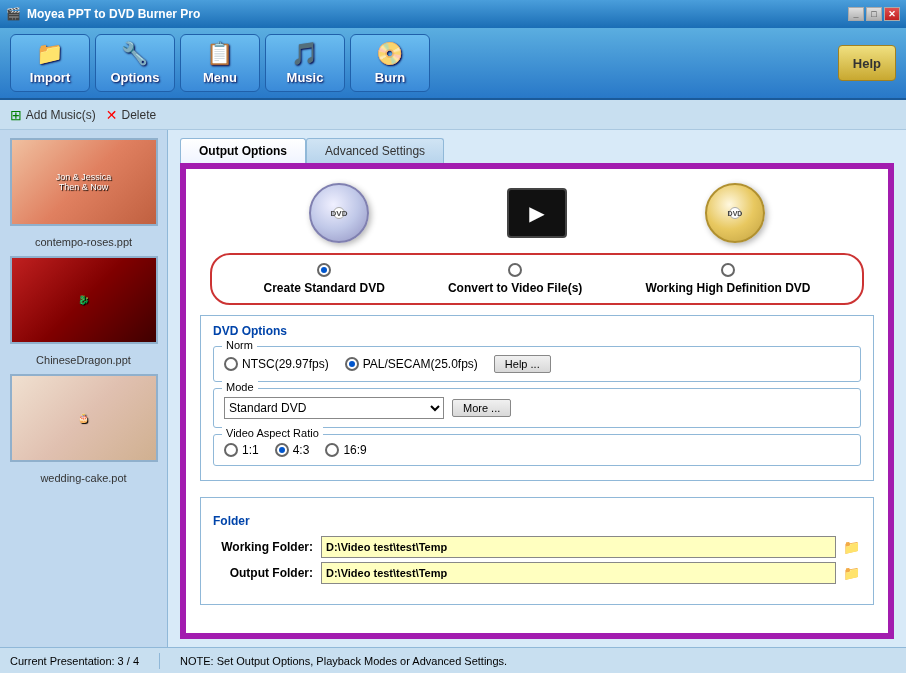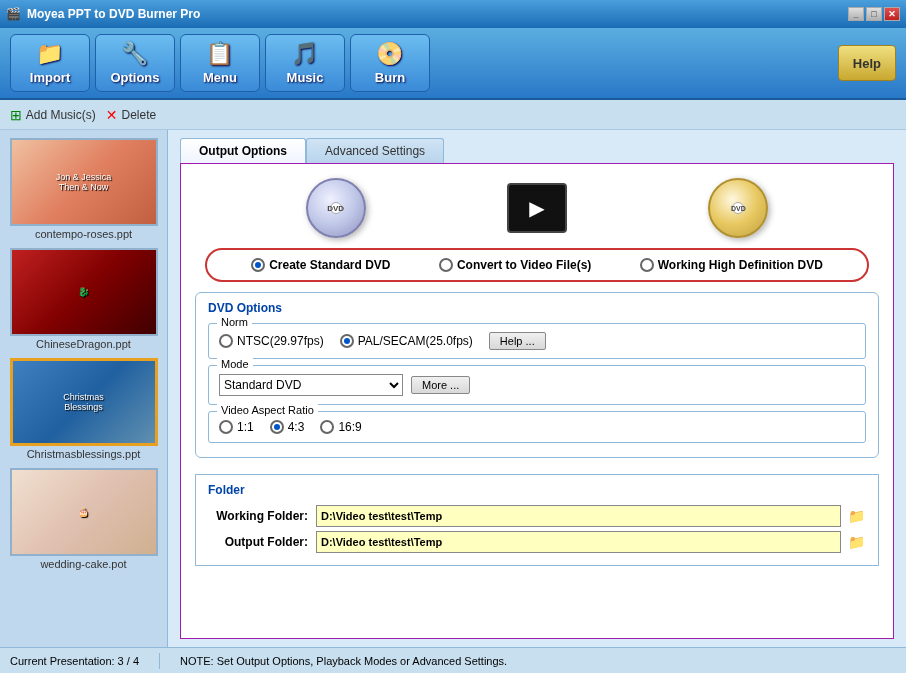--- a/index.html
+++ b/index.html
@@ -108,21 +108,21 @@
       cursor: pointer;
     }
     .ppt-thumb {
       width: 148px; height: 88px;
       border: 2px solid #90b0cc;
       overflow: hidden;
       display: flex; align-items: center; justify-content: center;
       font-size: 10px; color: #666;
     }
     .ppt-thumb.selected { border: 3px solid #e8a020; }
-    .ppt-label { font-size: 11px; color: #333; margin-top: 2px; text-align: center; }
+    .ppt-label { font-size: 11px; color: #333; margin-top: 10px; text-align: center; }
 
     
     .thumb-roses { background: linear-gradient(135deg, #f0c0a0, #e08060, #c06040); }
     .thumb-dragon { background: linear-gradient(135deg, #c02020, #800000, #400000); }
     .thumb-christmas { background: linear-gradient(135deg, #4080c0, #2060a0, #6090b0); }
     .thumb-wedding { background: linear-gradient(135deg, #f0e0d0, #e0c0b0, #d0b090); }
 
     
     .content-area {
       flex: 1;
@@ -151,21 +151,21 @@
     .tab.active {
       background: linear-gradient(to bottom, #ffffff, #f0f4ff);
       font-weight: bold;
       color: #000;
       z-index: 1;
     }
 
     
     .panel {
       background: white;
-      border: 1px solid #a21caf;
+      border: 6px solid #a21caf;
       flex: 1;
       padding: 14px;
       display: flex;
       flex-direction: column;
       gap: 10px;
     }
 
     
     .dvd-icons-row {
       display: flex;
@@ -219,36 +219,36 @@
     
     .radio-row {
       display: flex;
       align-items: center;
       justify-content: space-around;
       padding: 8px 20px;
       border: 2px solid #cc3333;
       border-radius: 20px;
       margin: 0 10px;
     }
-    .radio-option { display: flex; align-items: center; gap: 4px; cursor: pointer; font-size: 12px; font-weight: bold; }
+    .radio-option { display: flex; align-items: center; gap: 4px; cursor: pointer; font-size: 12px; font-weight: bold; flex-direction: column; }
     .radio-circle {
       width: 14px; height: 14px; border-radius: 50%;
       border: 2px solid #666;
       display: flex; align-items: center; justify-content: center;
     }
     .radio-circle.checked::after {
       content: '';
       width: 6px; height: 6px; border-radius: 50%;
       background: #0055cc;
     }
 
     
     .dvd-options-section {
       border: 1px solid #90b8d8;
-      border-radius: 6px;
+      border-radius: 0;
       padding: 8px 12px;
     }
     .section-title {
       font-size: 12px;
       font-weight: bold;
       color: #0044aa;
       margin-bottom: 8px;
     }
     .fieldset-group {
       border: 1px solid #90b8d8;
@@ -263,34 +263,34 @@
       left: 8px;
       background: white;
       padding: 0 4px;
       font-size: 11px;
     }
     .radio-group { display: flex; align-items: center; gap: 16px; margin-top: 4px; }
     .radio-item { display: flex; align-items: center; gap: 4px; cursor: pointer; }
 
     .select-row { display: flex; align-items: center; gap: 8px; margin-top: 4px; }
     select.dropdown {
-      width: 184px; height: 22px; font-size: 12px;
+      width: 220px; height: 22px; font-size: 12px;
       border: 1px solid #888; background: white;
     }
     .more-btn, .help-small-btn {
       padding: 2px 10px; font-size: 11px;
       border: 1px solid #888;
       background: linear-gradient(to bottom, #f0f0f0, #d8d8d8);
       cursor: pointer; border-radius: 2px;
     }
 
     
     .folder-section {
       border: 1px solid #90b8d8;
-      padding: 8px 12px;
+      padding: 16px 12px;
       margin-top: 6px;
     }
     .folder-row {
       display: flex; align-items: center; gap: 8px; margin-bottom: 4px; font-weight: bold;
     }
     .folder-label { width: 100px; text-align: right; font-size: 12px; }
     .folder-input {
       flex: 1;
       height: 22px;
       border: 1px solid #888;
@@ -378,26 +378,20 @@
       <span class="ppt-label">contempo-roses.ppt</span>
     </div>
 
     <div class="ppt-item">
       <div class="ppt-thumb thumb-dragon">
         <div class="thumb-text" style="color:#ffd0d0;">🐉</div>
       </div>
       <span class="ppt-label">ChineseDragon.ppt</span>
     </div>
 
-    <div class="ppt-item">
-      <div class="ppt-thumb thumb-christmas selected">
-        <div class="thumb-text">Christmas<br>Blessings</div>
-      </div>
-      <span class="ppt-label">Christmasblessings.ppt</span>
-    </div>
 
     <div class="ppt-item">
       <div class="ppt-thumb thumb-wedding">
         <div class="thumb-text" style="color:#666;">🎂</div>
       </div>
       <span class="ppt-label">wedding-cake.pot</span>
     </div>
 
   </div>
 

